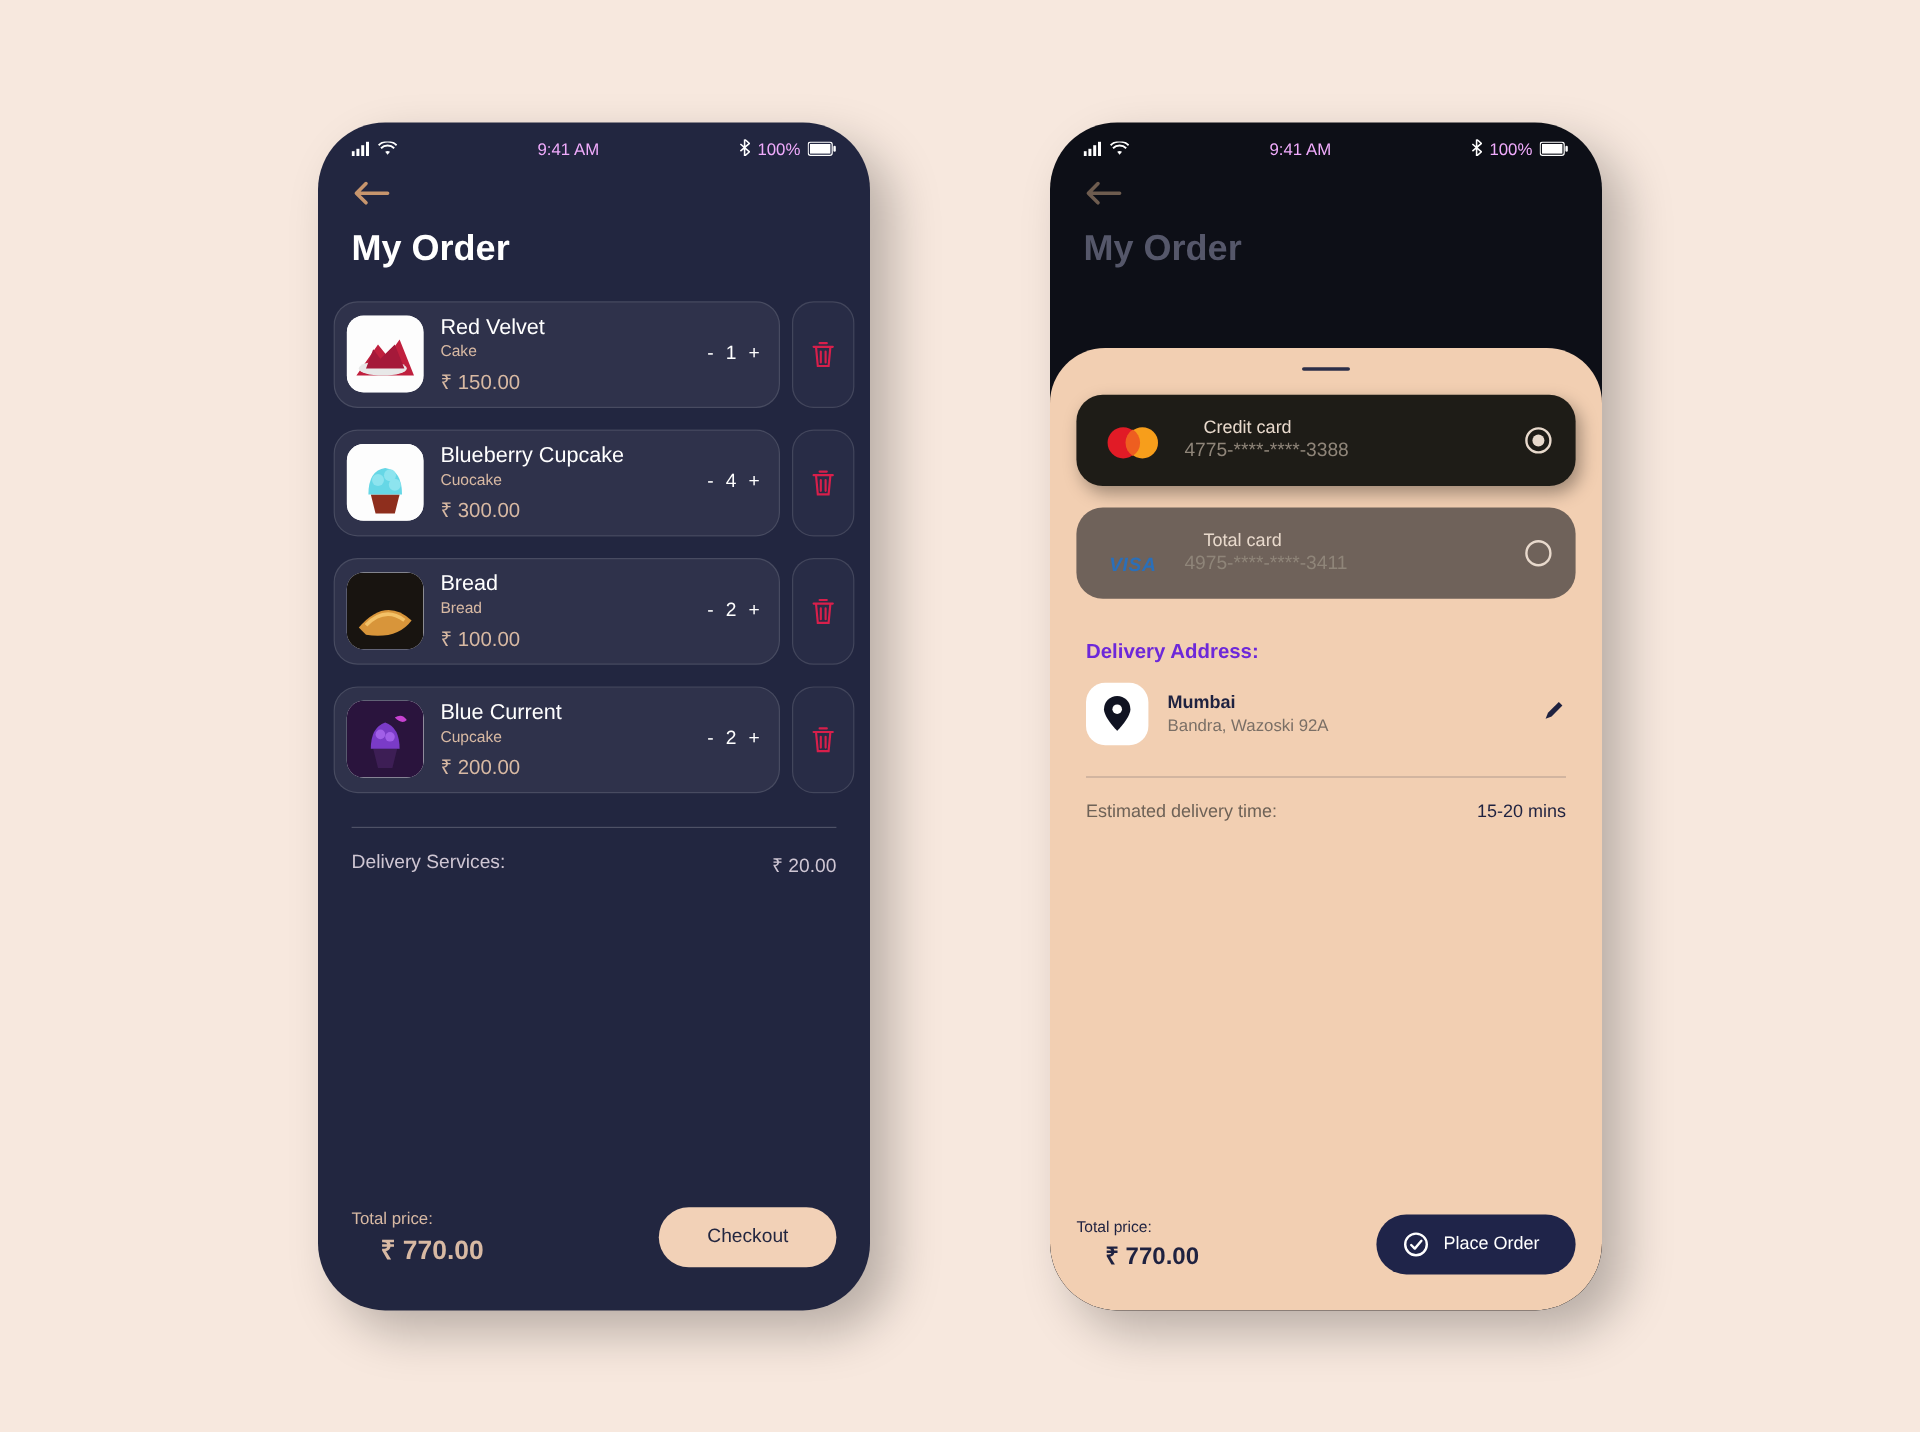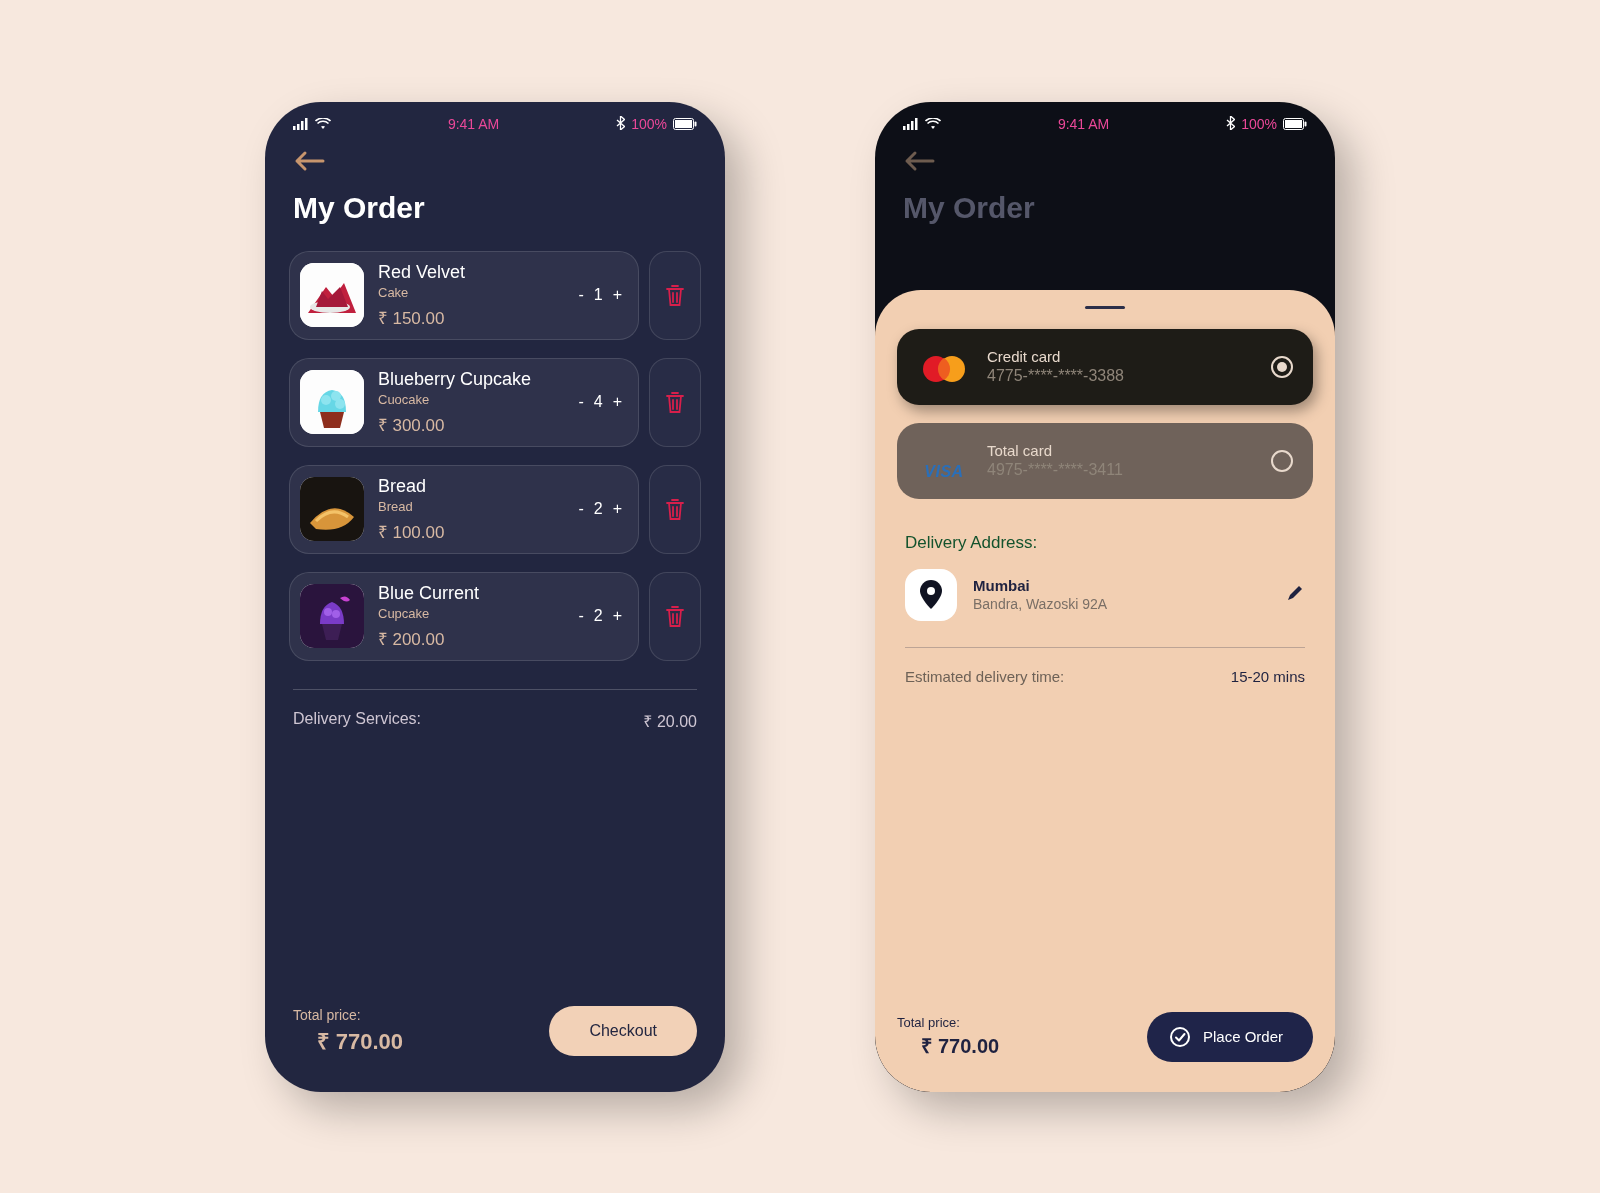--- a/index.html
+++ b/index.html
@@ -22,21 +22,21 @@
   }
   .phone.dark { background: #222640; }
   .phone.dark2 { background: #0d0f17; }
 
   
   .status-bar {
     display: flex;
     align-items: center;
     justify-content: space-between;
     padding: 14px 28px 6px;
-    color: #ec4899;
+    color: #f0abfc;
     font-size: 14px;
     font-weight: 500;
   }
   .status-left { display:flex; align-items:center; gap:6px; }
   .status-right { display:flex; align-items:center; gap:6px; }
 
   .signal svg, .wifi svg, .battery svg { display:block; }
 
   
   .back {
@@ -51,21 +51,21 @@
     font-weight: 700;
     padding: 18px 28px 26px;
   }
   .title.dim { color: #55576a; }
 
   
   .order-list {
     display:flex;
     flex-direction:column;
     gap: 18px;
-    padding: 0 24px;
+    padding: 0 13px;
   }
   .order-row {
     display:flex;
     gap: 10px;
   }
   .order-card {
     flex: 1;
     background: rgba(255,255,255,0.06);
     border: 1px solid rgba(255,255,255,0.12);
     border-radius: 20px;
@@ -170,34 +170,34 @@
   .pay-card.dark { background:#1e1c17; box-shadow: 4px 6px 14px rgba(0,0,0,0.35); }
   .pay-card.grey { background:#6f625a; }
   .pay-logo {
     width: 54px;
     height: 40px;
     display:flex;
     align-items:flex-end;
     justify-content:center;
   }
   .pay-info { flex:1; }
-  .pay-name { color:#e8d9cc; font-size:15px; font-weight:500; }
+  .pay-name { color:#e8d9cc; font-size:15px; font-weight:500;margin-left:16px; }
   .pay-num { color:#8f8579; font-size:16px; margin-top:2px; }
   .radio {
     width:22px; height:22px;
     border-radius:50%;
     border: 2.5px solid #e8d9cc;
     display:flex; align-items:center; justify-content:center;
   }
   .radio .dot { width:10px; height:10px; border-radius:50%; background:#e8d9cc; }
 
   .addr-head {
-    color:#14532d;
+    color:#6d28d9;
     font-size:17px;
-    font-weight:400;
+    font-weight:700;
     margin: 34px 8px 16px;
   }
   .addr-row {
     display:flex;
     align-items:center;
     gap:16px;
     padding: 0 8px;
   }
   .addr-icon {
     width:52px; height:52px;

